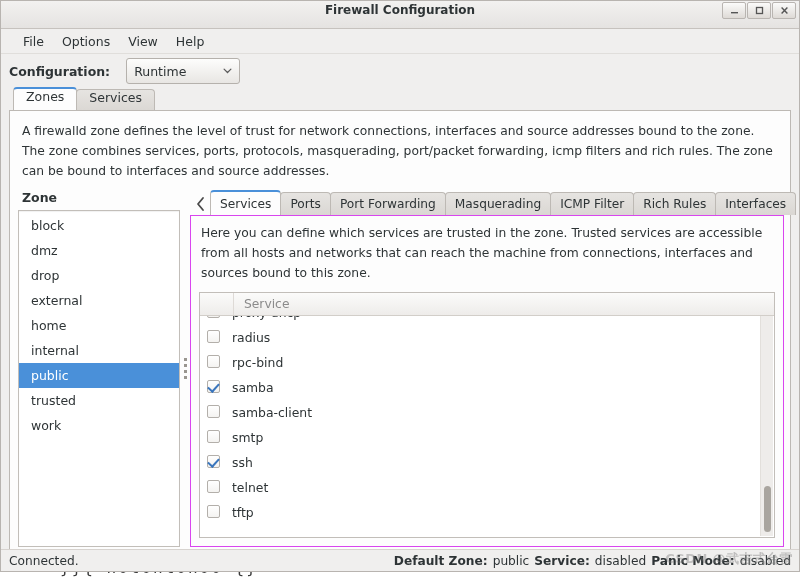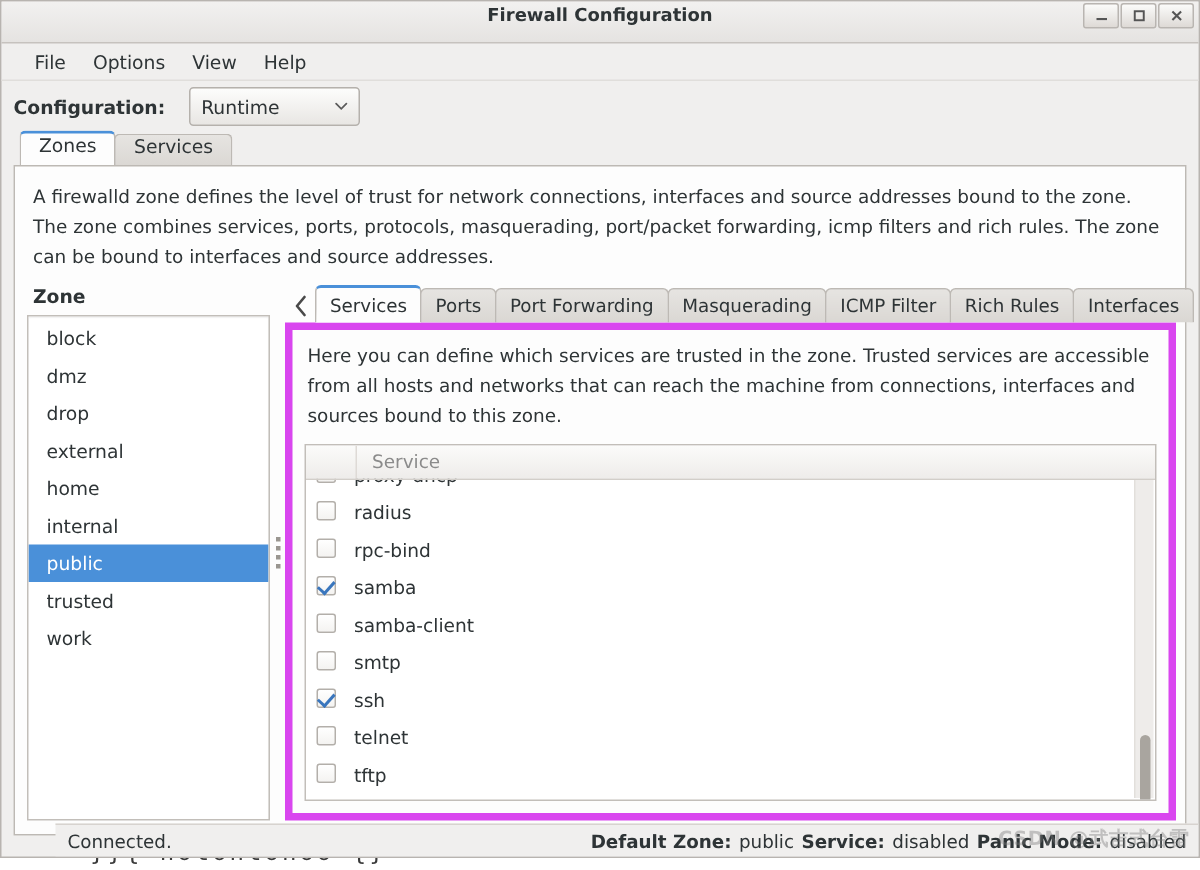--- a/index.html
+++ b/index.html
@@ -263,21 +263,21 @@
   }
   .itab.active {
     background: #fdfdfd;
     height: 25px;
     border-top: 2px solid #4a90d9;
     position: relative;
     z-index: 3;
   }
   .inner-body {
     flex: 1;
-    border: 5px solid #d946ef;
+    border: 1px solid #d946ef;
     background: #fdfdfd;
     box-sizing: border-box;
     display: flex;
     flex-direction: column;
     min-height: 0;
   }
   .svc-desc {
     padding: 8px 10px 6px 10px;
     font-size: 12.3px;
     line-height: 1.62;
@@ -368,21 +368,20 @@
     height: 22px;
     background: #f0efee;
     border-top: 1px solid #d7d3cf;
     display: flex;
     align-items: center;
     justify-content: space-between;
     padding: 0 8px;
     box-sizing: border-box;
     font-size: 12.2px;
     color: #2e3436;
-    margin-left: 36px;
   }
   .status-right { display: flex; gap: 5px; align-items: baseline; }
   .status-right b { font-weight: bold; }
 
   
   .watermark {
     position: absolute;
     right: 6px;
     bottom: 3px;
     font-size: 13px;

